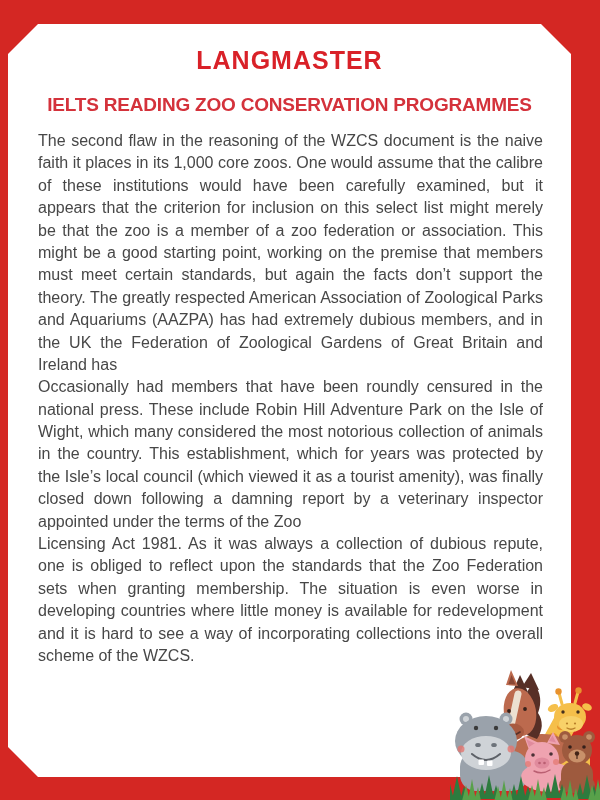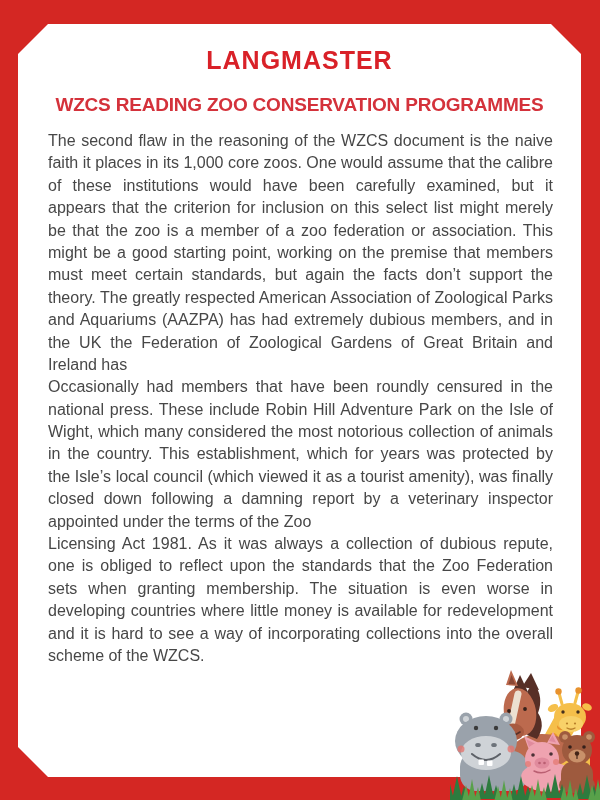--- a/index.html
+++ b/index.html
@@ -9,21 +9,21 @@
   .page {
     position: relative;
     width: 600px;
     height: 800px;
     background: #d42723;
     overflow: hidden;
   }
 
   .panel {
     position: absolute;
-    left: 18px;
+    left: 8px;
     top: 24px;
     width: 563px;
     height: 753px;
     background: #ffffff;
     clip-path: polygon(
       30px 0, calc(100% - 30px) 0, 100% 30px,
       100% calc(100% - 30px), calc(100% - 30px) 100%,
       30px 100%, 0 calc(100% - 30px), 0 30px
     );
   }
@@ -65,21 +65,21 @@
     height: 135px;
   }
 </style>
 </head>
 <body>
 
 <div class="page">
 
   <div class="panel">
     <div class="logo">LANGMASTER</div>
-    <h1 class="title">WZCS READING ZOO CONSERVATION PROGRAMMES</h1>
+    <h1 class="title">IELTS READING ZOO CONSERVATION PROGRAMMES</h1>
     <div class="body-text">
       <p>The second flaw in the reasoning of the WZCS document is the naive faith it places in its 1,000 core zoos. One would assume that the calibre of these institutions would have been carefully examined, but it appears that the criterion for inclusion on this select list might merely be that the zoo is a member of a zoo federation or association. This might be a good starting point, working on the premise that members must meet certain standards, but again the facts don’t support the theory. The greatly respected American Association of Zoological Parks and Aquariums (AAZPA) has had extremely dubious members, and in the UK the Federation of Zoological Gardens of Great Britain and Ireland has</p>
       <p>Occasionally had members that have been roundly censured in the national press. These include Robin Hill Adventure Park on the Isle of Wight, which many considered the most notorious collection of animals in the country. This establishment, which for years was protected by the Isle’s local council (which viewed it as a tourist amenity), was finally closed down following a damning report by a veterinary inspector appointed under the terms of the Zoo</p>
       <p>Licensing Act 1981. As it was always a collection of dubious repute, one is obliged to reflect upon the standards that the Zoo Federation sets when granting membership. The situation is even worse in developing countries where little money is available for redevelopment and it is hard to see a way of incorporating collections into the overall scheme of the WZCS.</p>
     </div>
   </div>
 
   <svg class="animals" viewBox="0 0 150 135" aria-hidden="true">
 
     <g>

